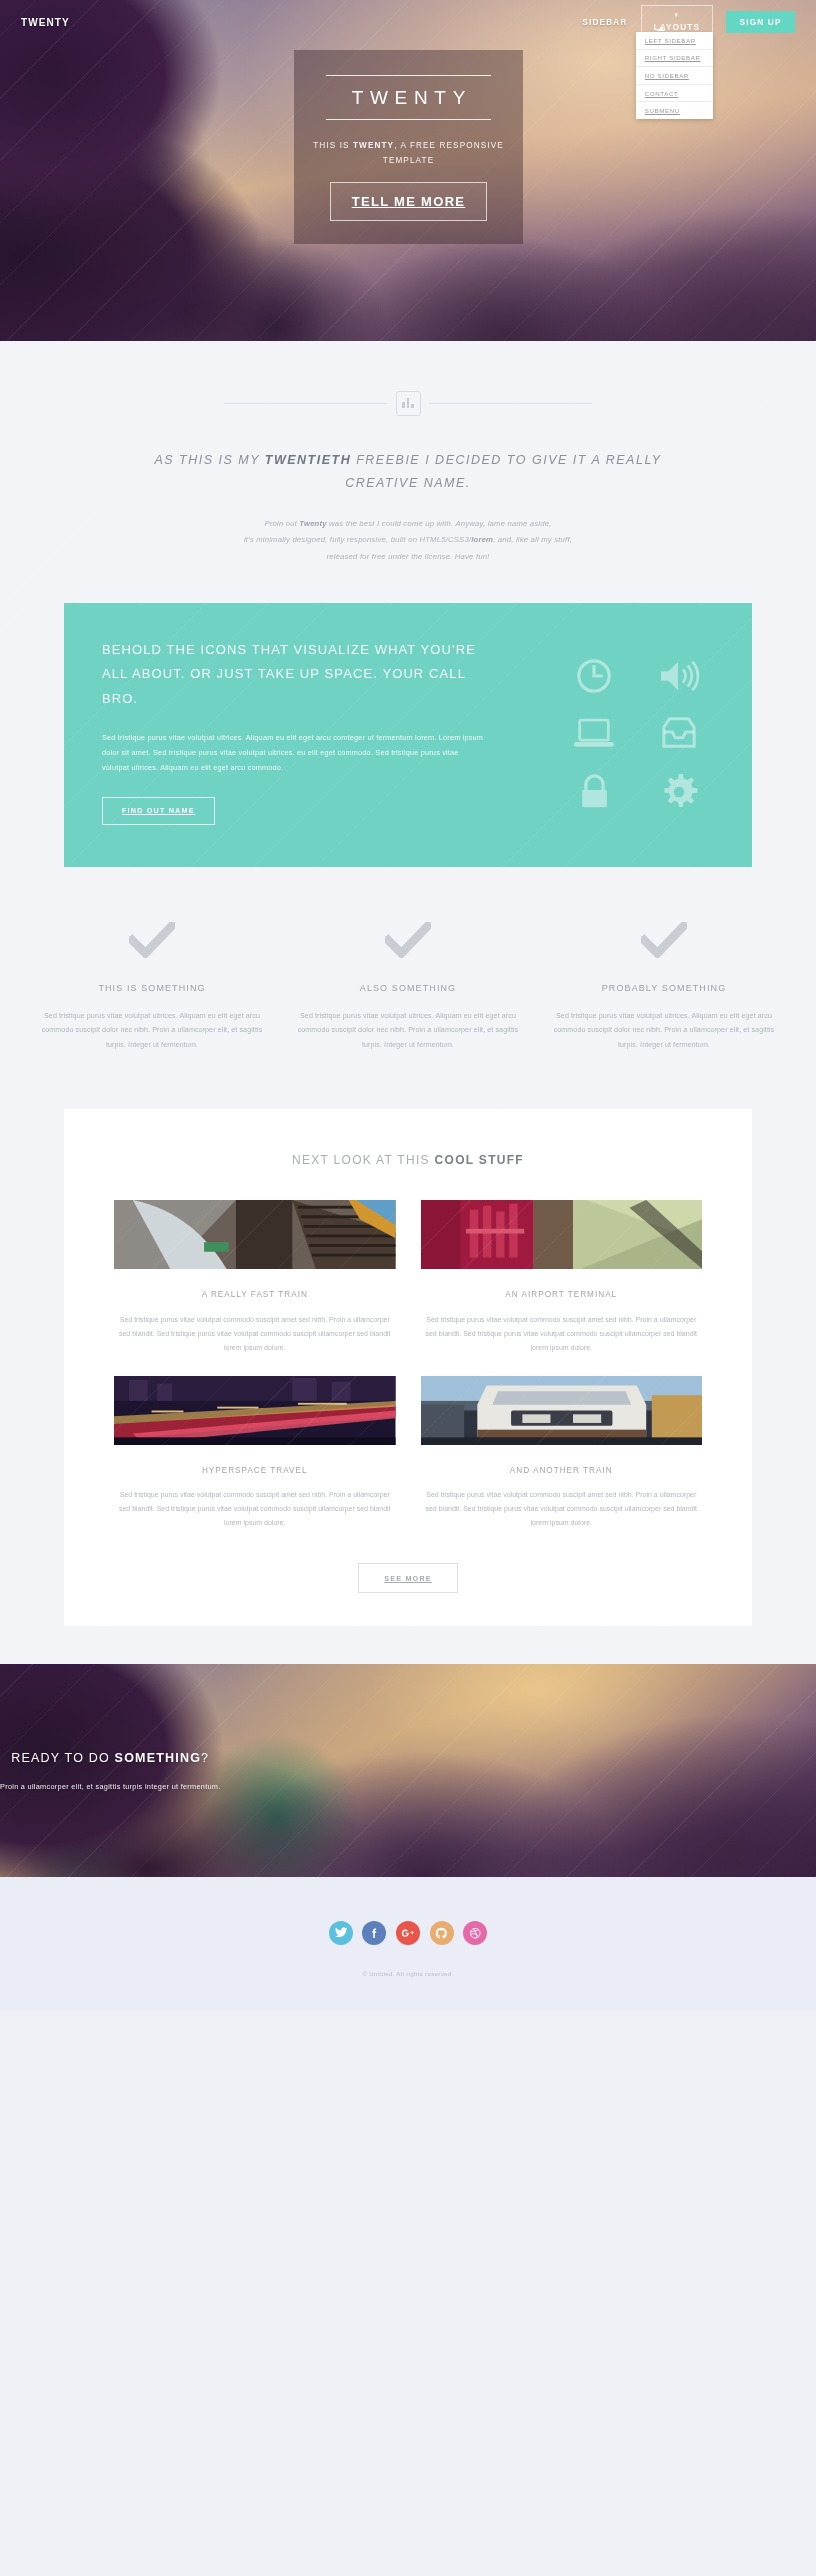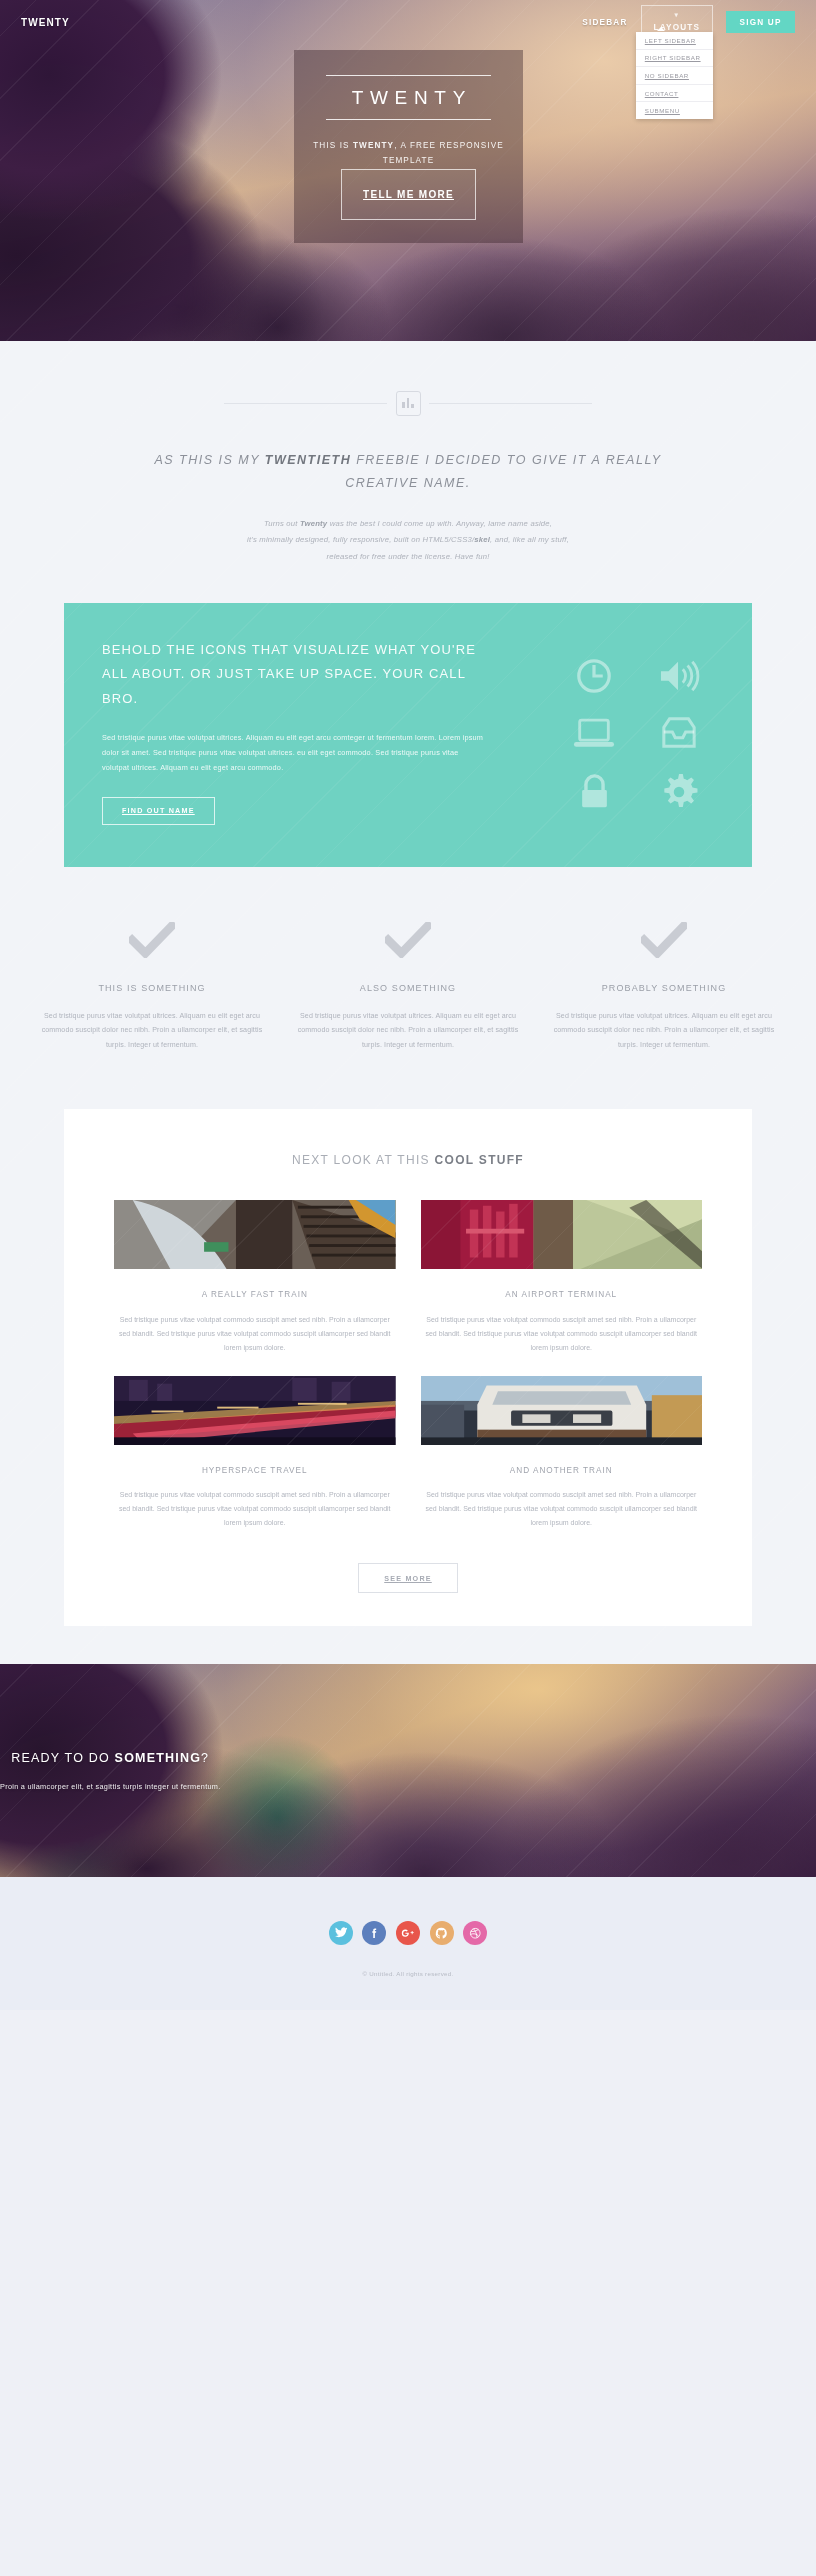--- a/index.html
+++ b/index.html
@@ -135,25 +135,25 @@
   .banner-sub {
     color: rgba(255,255,255,0.92);
     font-size: 8.2px;
     letter-spacing: 1.1px;
     line-height: 1.8;
     margin-top: 19px;
   }
   .banner-sub b { font-weight: bold; }
   .btn-outline-lg {
     display: inline-block;
-    margin-top: 0;
+    margin-top: 13px;
     border: 1px solid rgba(255,255,255,0.7);
     color: #fff;
-    font-size: 10px; font-weight: bold; letter-spacing: 1.3px;
-    padding: 19px 21px;
+    font-size: 13px; font-weight: bold; letter-spacing: 1.3px;
+    padding: 11px 21px;
     background: rgba(255,255,255,0.05);
   }
 
   
   .intro {
     position: relative;
     background: #f2f4f8;
     padding: 50px 0 38px;
     text-align: center;
     overflow: hidden;
@@ -432,22 +432,22 @@
       <i style="height:6.7px"></i>
         <i style="height:10.6px"></i>
         <i style="height:4.8px"></i>
     </div>
     <div class="rule"></div>
   </div>
   <h2>
     <span>AS THIS IS MY </span><b>TWENTIETH</b><span> FREEBIE I DECIDED TO GIVE IT A REALLY CREATIVE NAME.</span>
   </h2>
   <p>
-    <span>Turns out </span><b>Twenty</b><span> was the best I could come up with. Anyway, lame name aside,</span><br>
-    <span>it's minimally designed, fully responsive, built on HTML5/CSS3/</span><b>skel</b><span>, and, like all my stuff,</span><br>
+    <span>Proin out </span><b>Twenty</b><span> was the best I could come up with. Anyway, lame name aside,</span><br>
+    <span>it's minimally designed, fully responsive, built on HTML5/CSS3/</span><b>lorem</b><span>, and, like all my stuff,</span><br>
     <span>released for free under the license. Have fun!</span>
   </p>
 </div>
 
 <div class="teal-wrap">
   <div class="diag-lines"></div>
   <div class="teal-box">
     <div class="diag-lines"></div>
     <div class="teal-left">
       <h3>

